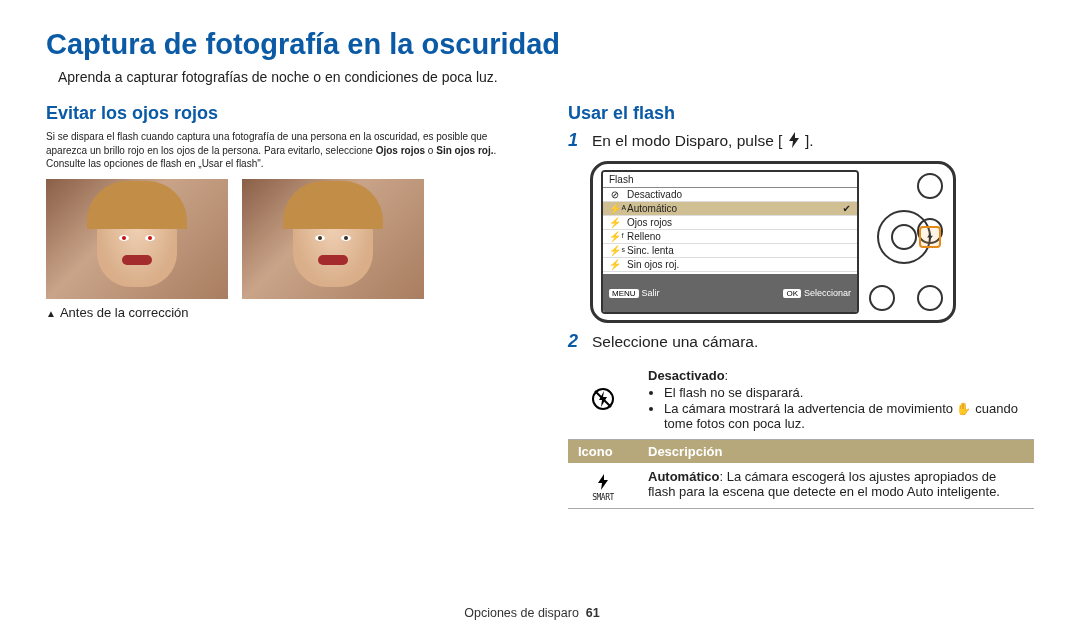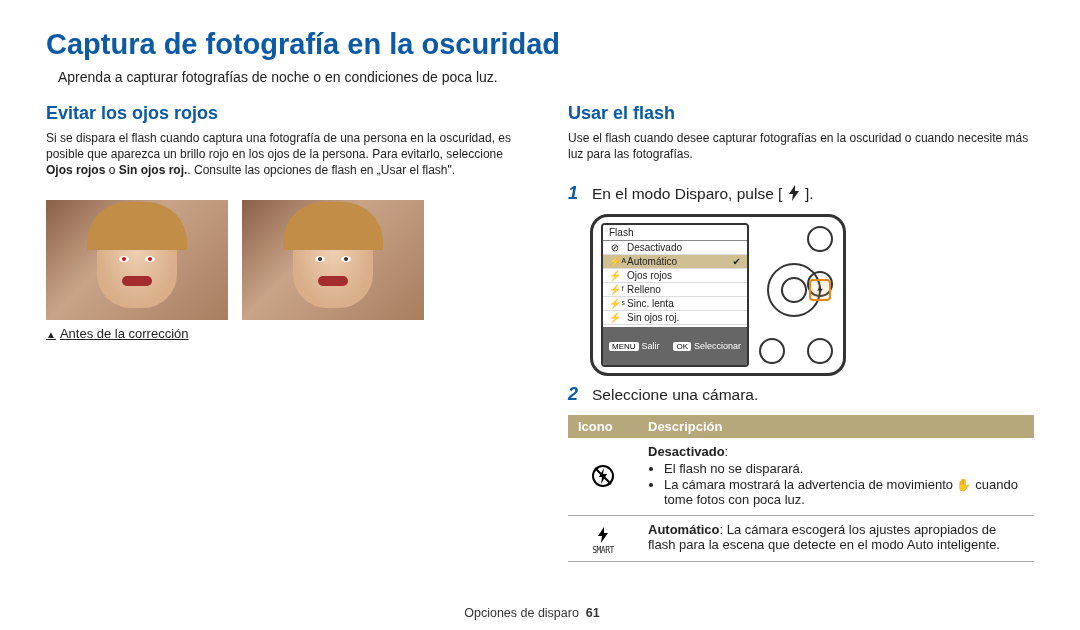--- a/index.html
+++ b/index.html
@@ -36,33 +36,32 @@
     flex: 1 1 0;
     min-width: 0;
   }
   h2.section-title {
     color: #0a5aa6;
     font-size: 18px;
     font-weight: 700;
     margin: 0 0 6px 0;
   }
   p.body {
-    font-size: 12px;
+    font-size: 10px;
     line-height: 1.35;
-    margin: 0 0 21px 0;
+    margin: 0 0 8px 0;
   }
   .bold { font-weight: 700; }
   .photos {
     display: flex;
     gap: 14px;
     margin: 8px 0 4px 0;
   }
   .ph {
     width: 182px;
-    text-decoration: underline;
   }
   .ph-img {
     width: 182px;
     height: 120px;
     background: linear-gradient(135deg,#8a5f47 0%, #c9a489 40%, #a97d60 100%);
     display: flex;
     align-items: center;
     justify-content: center;
     position: relative;
     overflow: hidden;
@@ -99,21 +98,21 @@
     font-style: italic;
     font-weight: 700;
     font-size: 18px;
     width: 14px;
   }
   .flash-icon {
     display:inline-block;vertical-align:-2px;
   }
   
   .camera {
-    width: 256px;
+    width: 366px;
     height: 162px;
     border: 3px solid #333;
     border-radius: 18px;
     margin: 2px 0 8px 22px;
     position: relative;
     box-sizing: border-box;
     padding: 6px 8px;
     display: flex;
     gap: 8px;
     background:#fff;
@@ -256,21 +255,20 @@
                 </div>
                 <div class="lips"></div>
               </div>
           </div>
         </div>
       </div>
     </div>
 
     <div class="col">
       <h2 class="section-title">Usar el flash</h2>
-      <p class="body">Use el flash cuando desee capturar fotografías en la oscuridad o cuando necesite más luz para las fotografías.</p>
 
       <div class="step">
         <span class="step-num">1</span>
         <span>
           <span>En el modo Disparo, pulse [</span>
           <svg class="flash-icon" width="14" height="16" viewBox="0 0 14 16">
               <path d="M8 0 L2 9 L6 9 L5 16 L12 6 L8 6 Z" fill="#222"></path>
             </svg>
           <span>].</span>
         </span>
@@ -326,42 +324,42 @@
       </div>
 
       <div class="step">
         <span class="step-num">2</span>
         <span>Seleccione una cámara.</span>
       </div>
 
       <table class="t">
         <tbody>
             <tr>
-          <th>Icono</th>
-          <th>Descripción</th>
-        </tr>
-        <tr>
           <td class="icon-cell">
             <span class="small-icon">
               <svg width="24" height="24" viewBox="0 0 24 24">
                     <circle cx="12" cy="12" r="10" fill="none" stroke="#000" stroke-width="2"></circle>
                     <path d="M13 4 L8 13 L11 13 L10 20 L16 10 L12 10 Z" fill="#000"></path>
                     <line x1="4" y1="4" x2="20" y2="20" stroke="#000" stroke-width="2"></line>
                   </svg>
             </span>
           </td>
           <td>
             <span class="bold">Desactivado</span><span>:</span>
             <ul class="b">
               <li>El flash no se disparará.</li>
               <li><span>La cámara mostrará la advertencia de movimiento </span><span class="hand-icon"></span><span> cuando tome fotos con poca luz.</span></li>
             </ul>
           </td>
         </tr>
         <tr>
+          <th>Icono</th>
+          <th>Descripción</th>
+        </tr>
+        <tr>
           <td class="icon-cell">
             <span class="small-icon">
               <svg width="20" height="16" viewBox="0 0 14 16">
                     <path d="M8 0 L2 9 L6 9 L5 16 L12 6 L8 6 Z" fill="#000"></path>
                   </svg>
             </span>
             <span class="smart-label">SMART</span>
           </td>
           <td>
             <span class="bold">Automático</span><span>: La cámara escogerá los ajustes apropiados de flash para la escena que detecte en el modo Auto inteligente.</span>

